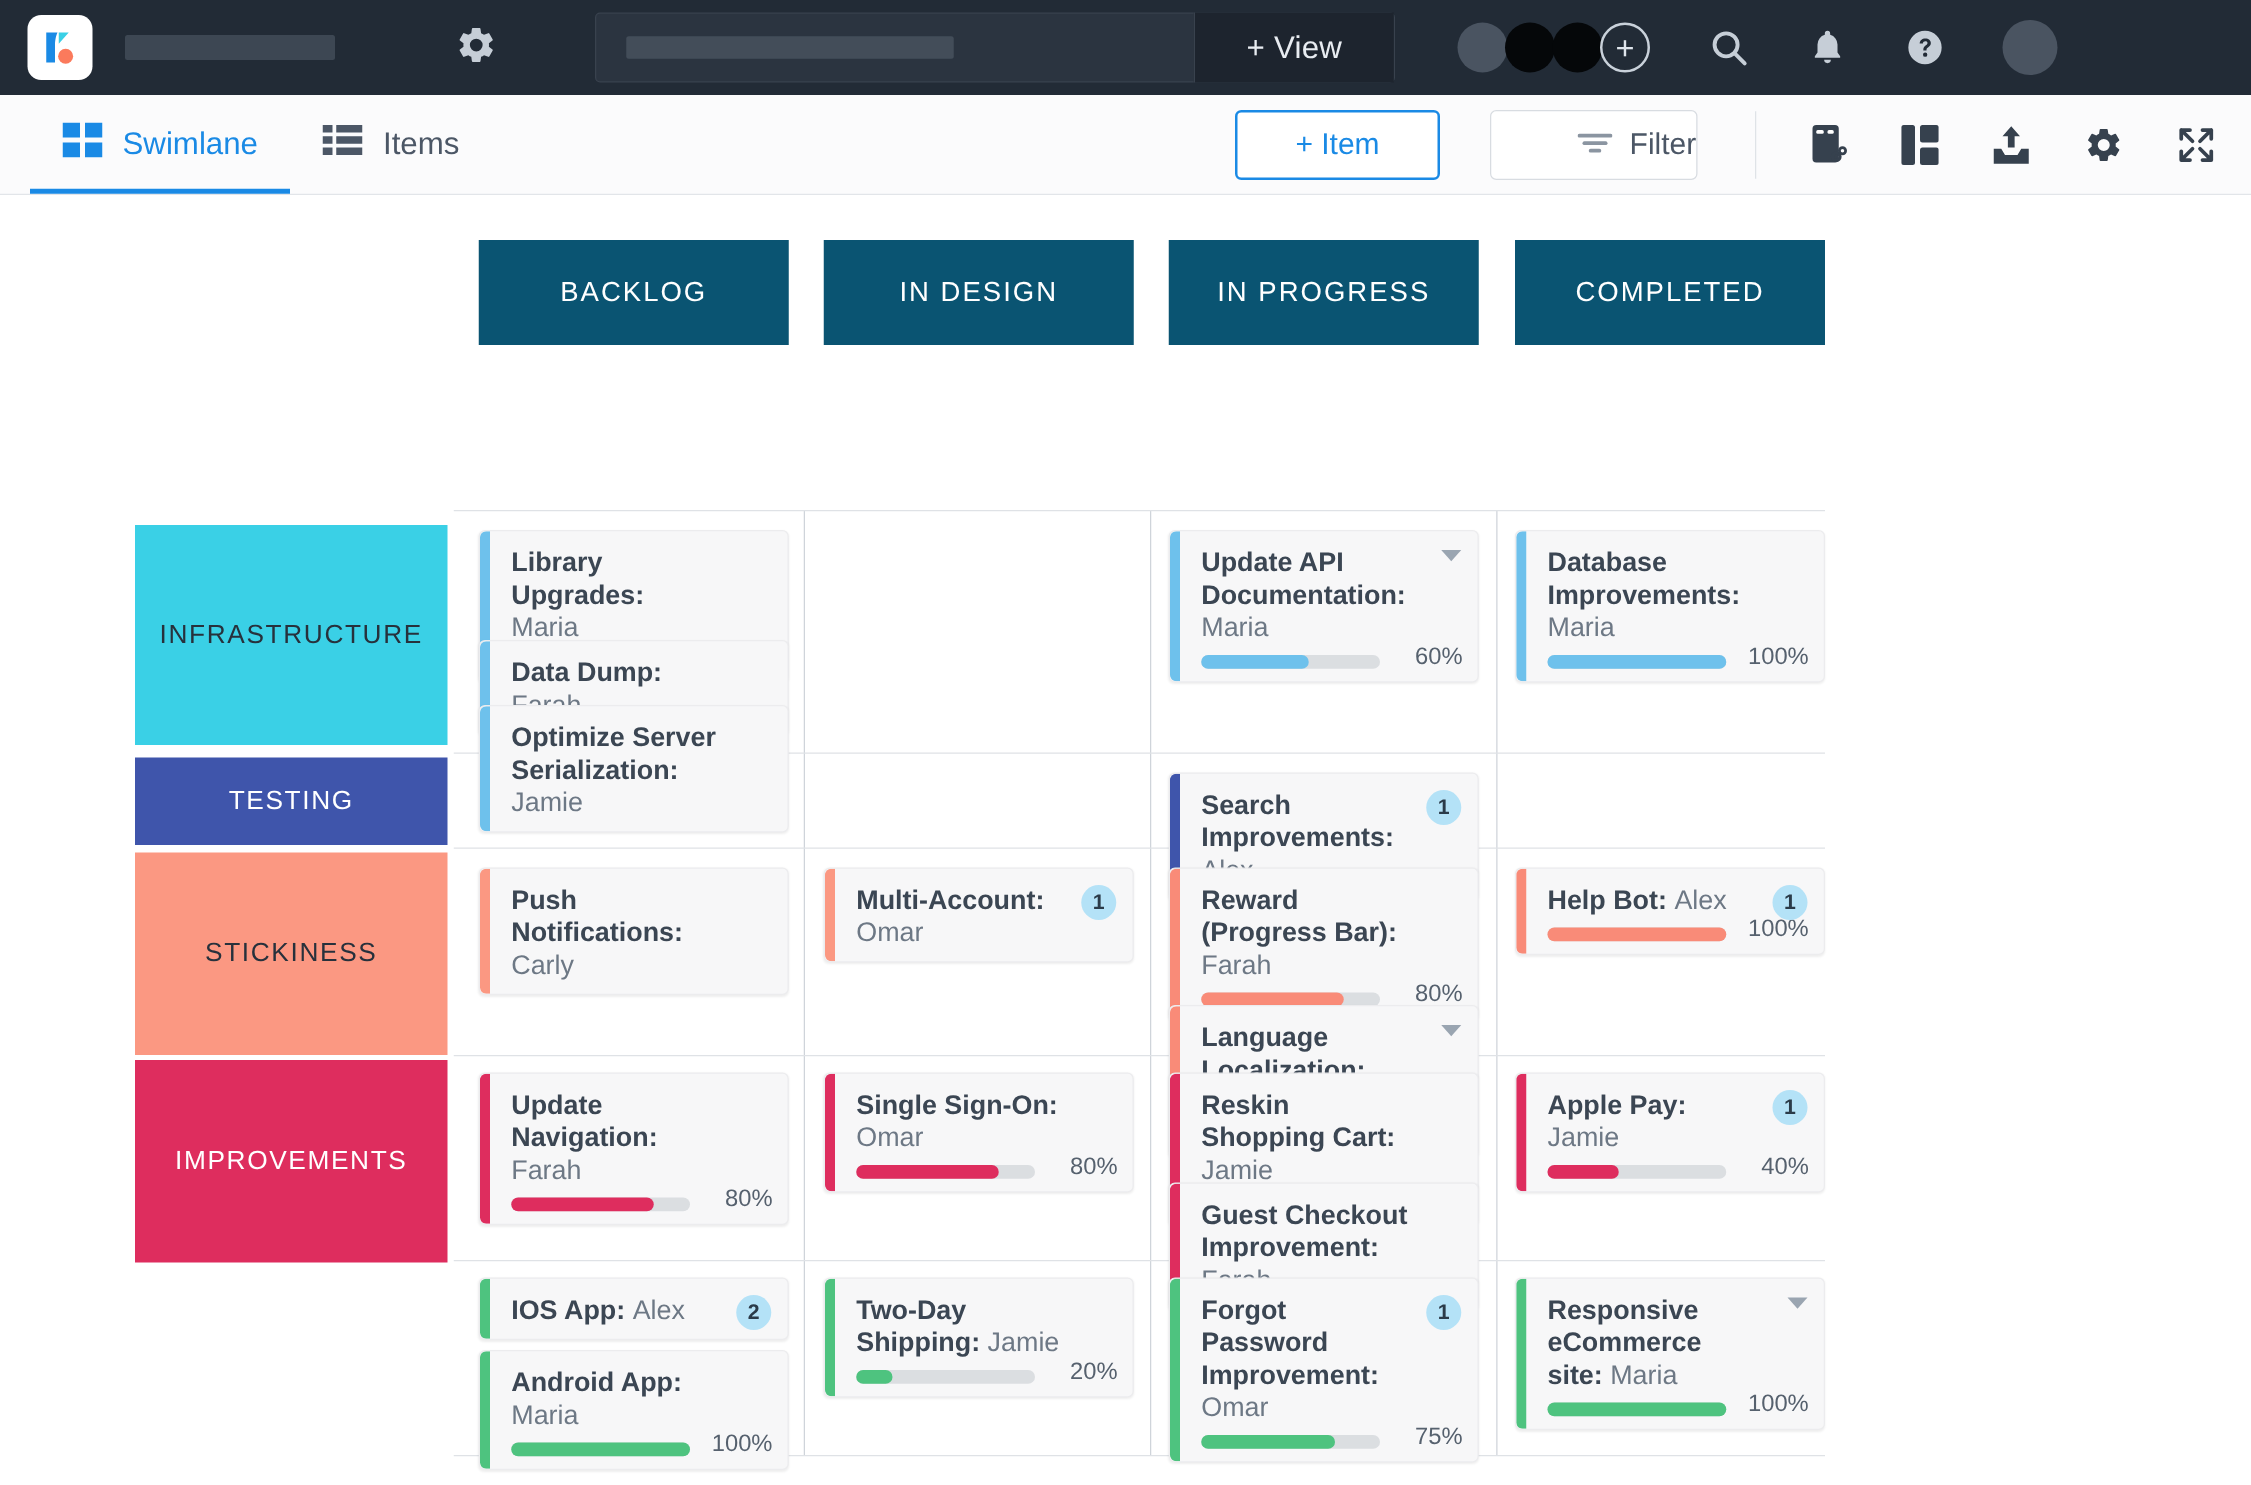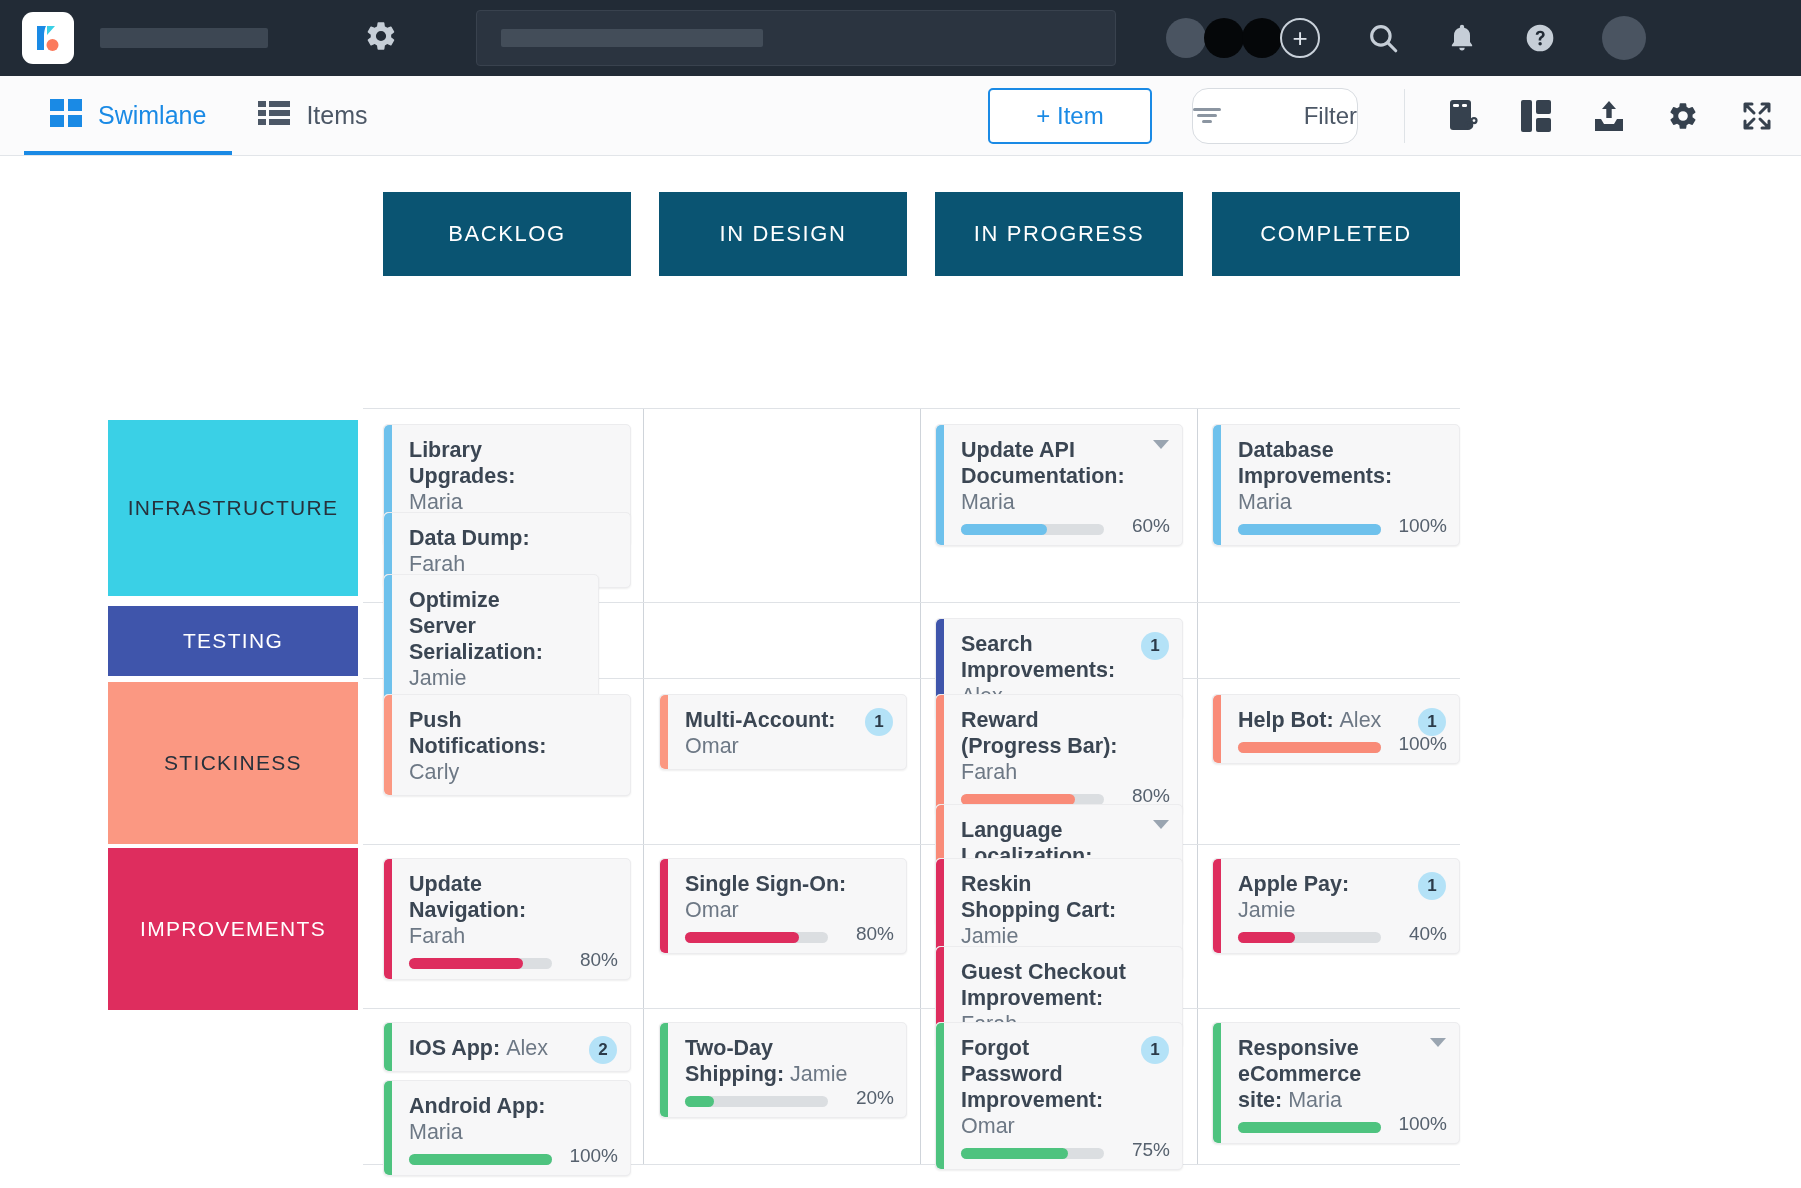--- a/index.html
+++ b/index.html
@@ -120,25 +120,25 @@
     border-radius: 5px;
     color: #1a8ae5;
     background: #fff;
     font-size: 24px;
     display: flex; align-items: center; justify-content: center;
     cursor: pointer;
   }
   .btn-filter {
     width: 166px; height: 56px;
     border: 1px solid #d8dce1;
-    border-radius: 16px;
+    border-radius: 5px;
     background: #fff;
     color: #4c5766;
     font-size: 24px;
-    display: flex; align-items: center; justify-content: space-between;
+    display: flex; align-items: center; justify-content: flex-end;
     gap: 14px;
     margin-left: 26px;
     cursor: pointer;
   }
   .divider-v {
     width: 1px; height: 54px; background: #dfe3e7;
     margin: 0 28px 0 32px;
   }
   .tb-icons { display: flex; align-items: center; gap: 42px; padding-right: 6px; }
   .tb-ic { cursor: pointer; display: flex; }
@@ -229,20 +229,21 @@
   <div class="title-skeleton"></div>
 
   <div class="gear-top">
     <svg width="34" height="34" viewBox="0 0 24 24" fill="#c6ced7">
       <path d="M19.14 12.94a7.07 7.07 0 0 0 0-1.88l2.03-1.58a.5.5 0 0 0 .12-.64l-1.92-3.32a.5.5 0 0 0-.6-.22l-2.39.96a7.03 7.03 0 0 0-1.63-.94l-.36-2.54a.5.5 0 0 0-.5-.42h-3.84a.5.5 0 0 0-.5.42l-.36 2.54c-.59.24-1.13.56-1.63.94l-2.39-.96a.5.5 0 0 0-.6.22L2.65 8.84a.5.5 0 0 0 .12.64l2.03 1.58a7.07 7.07 0 0 0 0 1.88L2.77 14.5a.5.5 0 0 0-.12.64l1.92 3.32c.12.22.38.3.6.22l2.39-.96c.5.38 1.04.7 1.63.94l.36 2.54c.04.24.25.42.5.42h3.84c.25 0 .46-.18.5-.42l.36-2.54c.59-.24 1.13-.56 1.63-.94l2.39.96c.22.08.48 0 .6-.22l1.92-3.32a.5.5 0 0 0-.12-.64l-2.03-1.58zM12 15.6A3.6 3.6 0 1 1 12 8.4a3.6 3.6 0 0 1 0 7.2z"></path>
     </svg>
   </div>
 
   <div class="searchwrap">
     <div class="search-skeleton"></div>
+    <div class="viewbtn">+ View</div>
   </div>
 
   <div class="avatars">
     <div class="av g"></div>
     <div class="av k"></div>
     <div class="av k"></div>
     <div class="av plus">+</div>
   </div>
 
   <div class="ticons">
@@ -394,21 +395,21 @@
             <i style="width: 15%; background: rgb(110, 193, 236);"></i>
           </div>
         </div>
       </div>
       <div class="card" style="left: 383px; width: 248px; top: 216px;">
         <div class="stripe" style="background: rgb(110, 193, 236);"></div>
         <div class="inner">
           <div class="ttl">Data Dump: <span class="who">Farah</span></div>
         </div>
       </div>
-      <div class="card" style="left: 383px; width: 216px; top: 278px;">
+      <div class="card" style="left: 383px; width: 248px; top: 268px;">
         <div class="stripe" style="background: rgb(110, 193, 236);"></div>
         <div class="inner">
           <div class="ttl">Optimize Server Serialization: <span class="who">Jamie</span></div>
         </div>
       </div>
       <div class="card" style="left: 935px; width: 248px; top: 128px;">
         <div class="stripe" style="background: rgb(110, 193, 236);"></div>
         <div class="pct">60%</div>
         <div class="inner">
           <div class="ttl">Update API Documentation: <span class="who">Maria</span></div>

